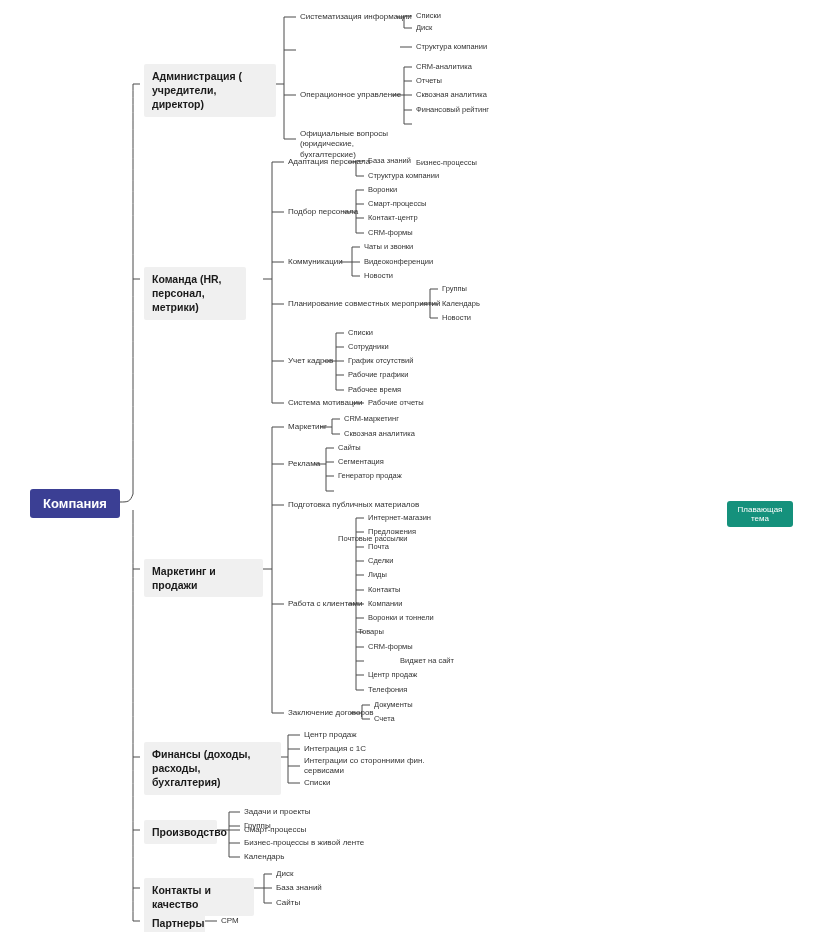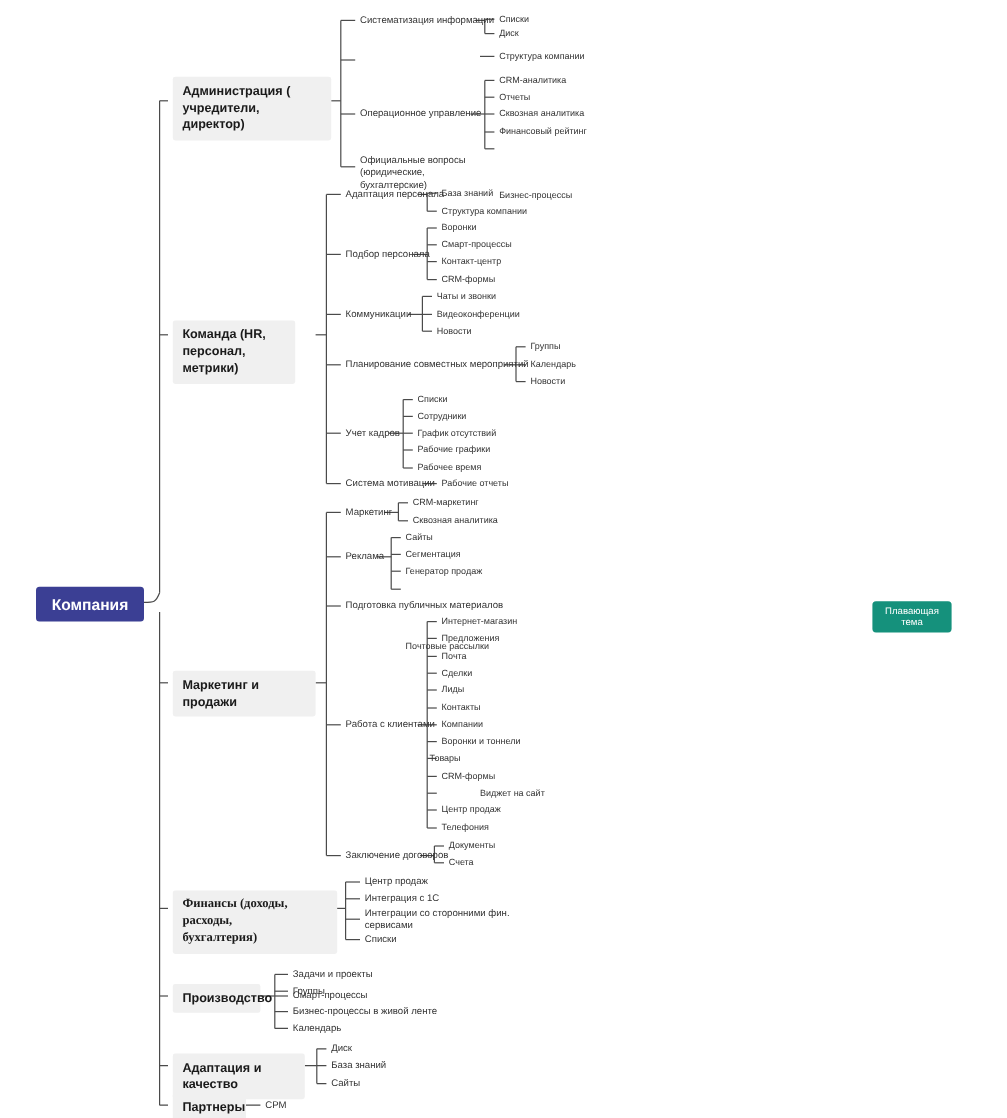--- a/index.html
+++ b/index.html
@@ -292,36 +292,36 @@
   <div class="node lvl3" style="left:356px;top:626px;">Товары</div>
   <div class="node lvl3" style="left:366px;top:641px;">CRM-формы</div>
   <div class="node lvl3" style="left:386px;top:655px;margin-left:12px;">Виджет на сайт</div>
   <div class="node lvl3" style="left:366px;top:669px;">Центр продаж</div>
   <div class="node lvl3" style="left:366px;top:684px;">Телефония</div>
 
   <div class="node lvl2" style="left:286px;top:707px;">Заключение договоров</div>
   <div class="node lvl3" style="left:372px;top:699px;">Документы</div>
   <div class="node lvl3" style="left:372px;top:713px;">Счета</div>
 
-  <div class="node lvl1" style="left:144px;top:742px;width:137px;font-family:Liberation Serif, serif;">Финансы (доходы, расходы,
+  <div class="node lvl1" style="left:144px;top:742px;width:137px;">Финансы (доходы, расходы,
 бухгалтерия)</div>
   <div class="node lvl2" style="left:302px;top:729px;">Центр продаж</div>
   <div class="node lvl2" style="left:302px;top:743px;">Интеграция с 1С</div>
   <div class="node lvl2" style="left:302px;top:755px;">Интеграции со сторонними фин.
 сервисами</div>
   <div class="node lvl2" style="left:302px;top:777px;">Списки</div>
 
   <div class="node lvl1" style="left:144px;top:820px;width:73px;">Производство</div>
   <div class="node lvl2" style="left:242px;top:806px;">Задачи и проекты</div>
   <div class="node lvl2" style="left:242px;top:820px;">Группы</div>
   <div class="node lvl2" style="left:242px;top:824px;">Смарт-процессы</div>
   <div class="node lvl2" style="left:242px;top:837px;">Бизнес-процессы в живой ленте</div>
   <div class="node lvl2" style="left:242px;top:851px;">Календарь</div>
 
-  <div class="node lvl1" style="left:144px;top:878px;width:110px;">Адаптация и качество</div>
+  <div class="node lvl1" style="left:144px;top:878px;width:110px;">Контакты и качество</div>
   <div class="node lvl2" style="left:274px;top:868px;">Диск</div>
   <div class="node lvl2" style="left:274px;top:882px;">База знаний</div>
   <div class="node lvl2" style="left:274px;top:897px;">Сайты</div>
 
   <div class="node lvl1" style="left:144px;top:911px;width:61px;">Партнеры</div>
   <div class="node lvl2" style="left:219px;top:915px;">CPM</div>
 
 </div>
 
 </body></html>

